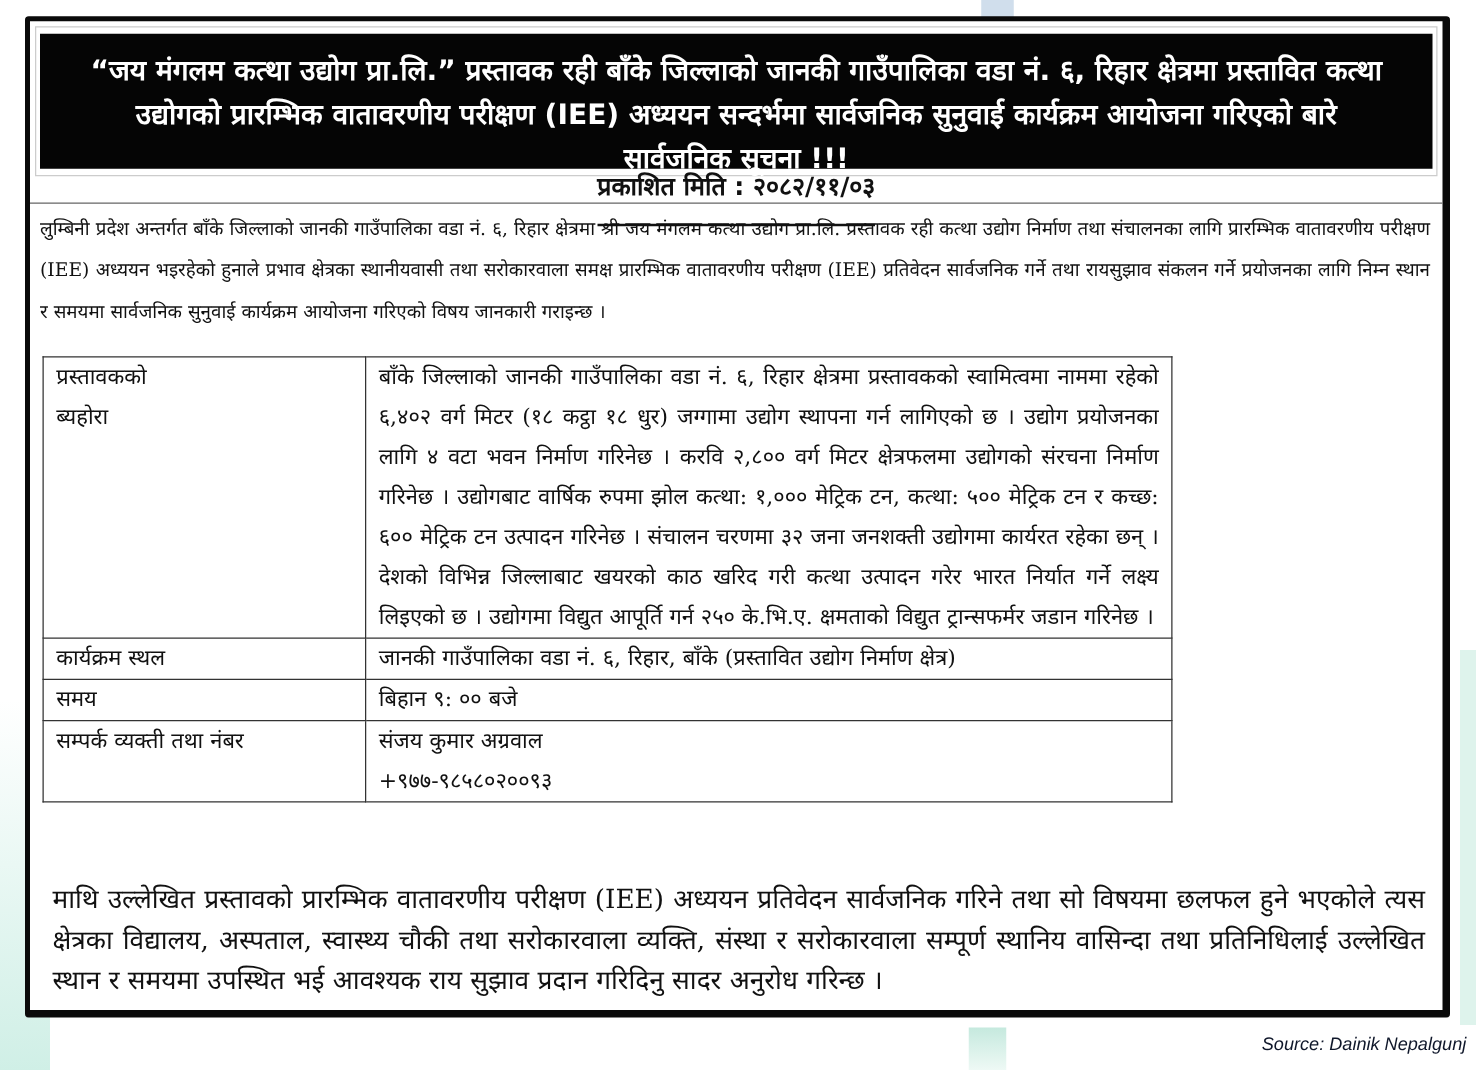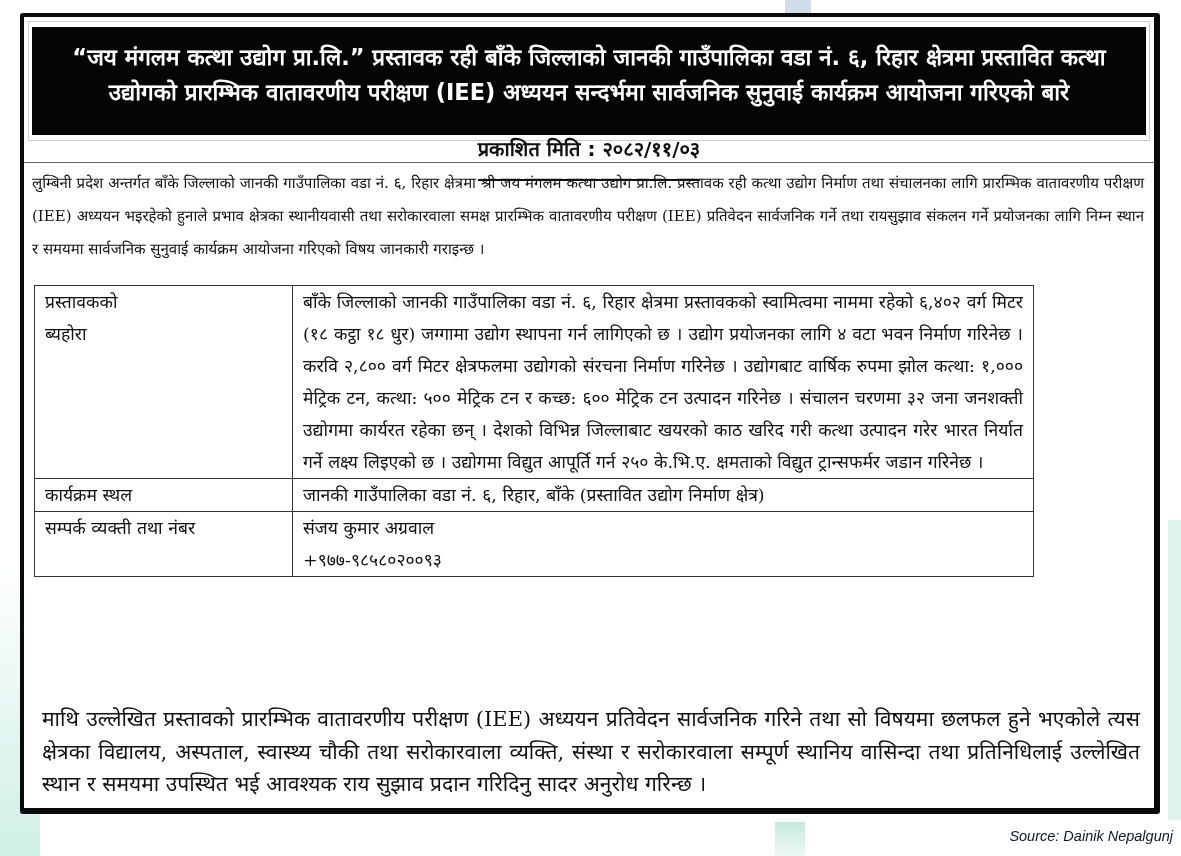--- a/index.html
+++ b/index.html
@@ -36,21 +36,21 @@
   }
   .pubdate span.u { border-bottom: 2px solid #111; padding-bottom: 18px; }
   .pubdate-rule { position: absolute; left: 0; right: 0; top: 145px; height: 1px; background: #666; }
 
   .intro {
     position: absolute; left: 8px; right: 10px; top: 150px;
     font-size: 15px; line-height: 33px; text-align: justify; text-align-last: left;
   }
 
   table.info {
-    position: absolute; left: 10px; top: 268px; width: 1000px;
+    position: absolute; left: 10px; top: 268px; width: 904px;
     border-collapse: collapse; font-size: 17.5px;
   }
   table.info td { border: 1.5px solid #333; vertical-align: top; padding: 0 10px; line-height: 32px; }
   table.info td.k { width: 237px; }
   table.info td.v { text-align: justify; text-align-last: left; }
 
   .closing {
     position: absolute; left: 18px; right: 14px; top: 686px;
     font-size: 21px; line-height: 32.5px; text-align: justify;
   }
@@ -66,20 +66,21 @@
 <div class="wm wm-left"></div>
 <div class="wm wm-center-top"></div>
 <div class="wm wm-center-bot"></div>
 <div class="wm wm-right"></div>
 
 <div class="frame">
   <div class="header-inset"></div>
   <div class="header">
     <div>“जय मंगलम कत्था उद्योग प्रा.लि.” प्रस्तावक रही बाँके जिल्लाको जानकी गाउँपालिका वडा नं. ६, रिहार क्षेत्रमा प्रस्तावित कत्था</div>
     <div>उद्योगको प्रारम्भिक वातावरणीय परीक्षण (IEE) अध्ययन सन्दर्भमा सार्वजनिक सुनुवाई कार्यक्रम आयोजना गरिएको बारे</div>
+    <div>सार्वजनिक सूचना !!!</div>
   </div>
 
   <div class="pubdate">
     <span class="u">
       <span>प्रकाशित मिति :</span>
       <span>२०८२/११/०३</span>
     </span>
   </div>
   <div class="pubdate-rule"></div>
 
@@ -91,20 +92,24 @@
       <td class="k">
             <span style="display:block;width:110px;">प्रस्तावकको ब्यहोरा</span>
           </td>
       <td class="v">बाँके जिल्लाको जानकी गाउँपालिका वडा नं. ६, रिहार क्षेत्रमा प्रस्तावकको स्वामित्वमा नाममा रहेको ६,४०२ वर्ग मिटर (१८ कट्ठा १८ धुर) जग्गामा उद्योग स्थापना गर्न लागिएको छ । उद्योग प्रयोजनका लागि ४ वटा भवन निर्माण गरिनेछ । करवि २,८०० वर्ग मिटर क्षेत्रफलमा उद्योगको संरचना निर्माण गरिनेछ । उद्योगबाट वार्षिक रुपमा झोल कत्था: १,००० मेट्रिक टन, कत्था: ५०० मेट्रिक टन र कच्छ: ६०० मेट्रिक टन उत्पादन गरिनेछ । संचालन चरणमा ३२ जना जनशक्ती उद्योगमा कार्यरत रहेका छन् । देशको विभिन्न जिल्लाबाट खयरको काठ खरिद गरी कत्था उत्पादन गरेर भारत निर्यात गर्ने लक्ष्य लिइएको छ । उद्योगमा विद्युत आपूर्ति गर्न २५० के.भि.ए. क्षमताको विद्युत ट्रान्सफर्मर जडान गरिनेछ ।</td>
     </tr>
     <tr>
       <td class="k">कार्यक्रम स्थल</td>
       <td class="v">जानकी गाउँपालिका वडा नं. ६, रिहार, बाँके (प्रस्तावित उद्योग निर्माण क्षेत्र)</td>
     </tr>
     <tr>
+      <td class="k">समय</td>
+      <td class="v">बिहान ९: ०० बजे</td>
+    </tr>
+    <tr>
       <td class="k">सम्पर्क व्यक्ती तथा नंबर</td>
       <td class="v">
         <div>संजय कुमार अग्रवाल</div>
         <div>+९७७-९८५८०२००९३</div>
       </td>
     </tr>
   </tbody>
     </table>
 
   <div class="closing">माथि उल्लेखित प्रस्तावको प्रारम्भिक वातावरणीय परीक्षण (IEE) अध्ययन प्रतिवेदन सार्वजनिक गरिने तथा सो विषयमा छलफल हुने भएकोले त्यस क्षेत्रका विद्यालय, अस्पताल, स्वास्थ्य चौकी तथा सरोकारवाला व्यक्ति, संस्था र सरोकारवाला सम्पूर्ण स्थानिय वासिन्दा तथा प्रतिनिधिलाई उल्लेखित स्थान र समयमा उपस्थित भई आवश्यक राय सुझाव प्रदान गरिदिनु सादर अनुरोध गरिन्छ ।</div>

